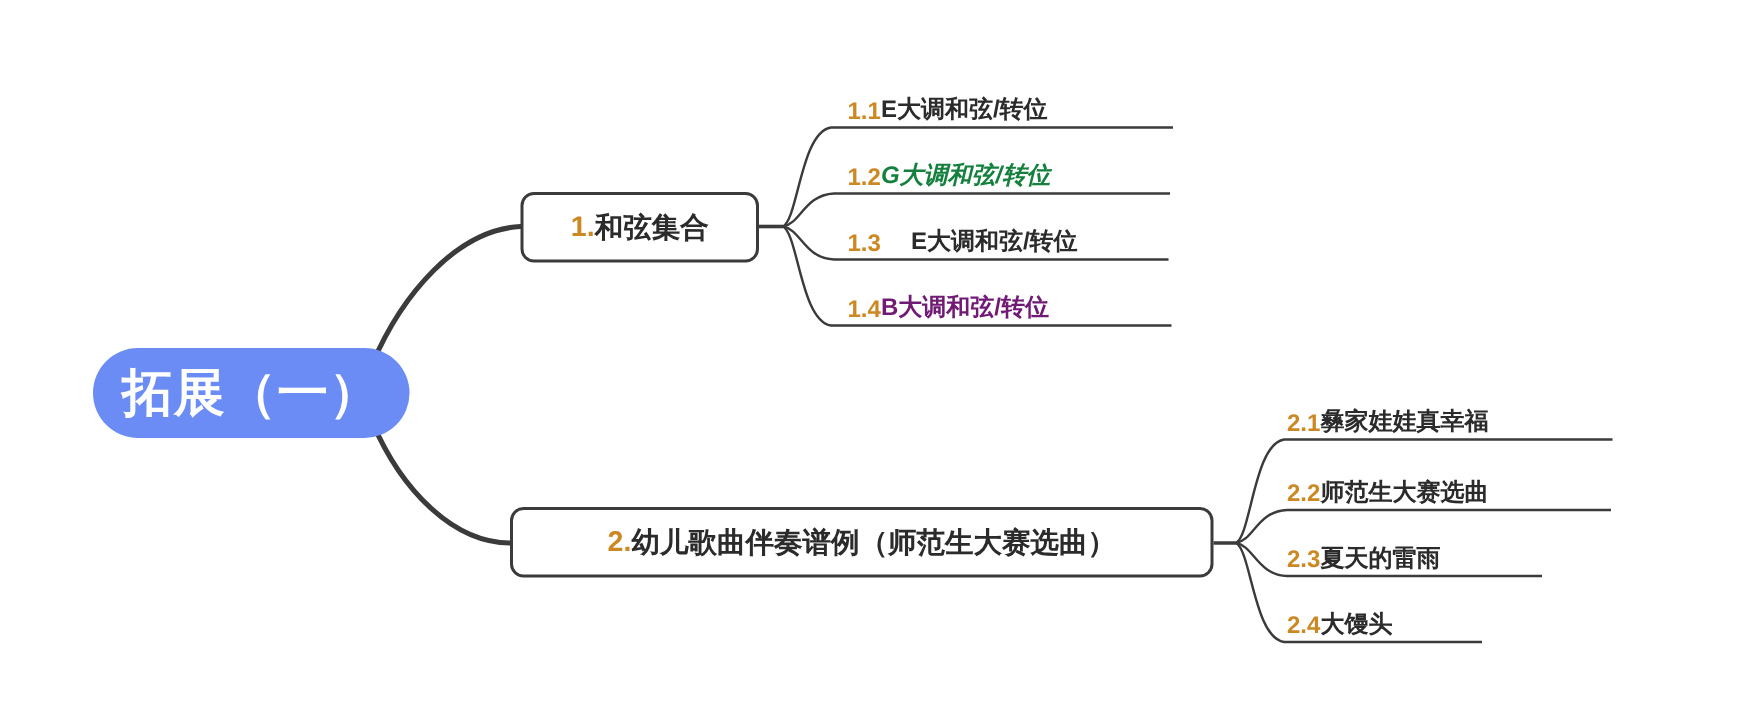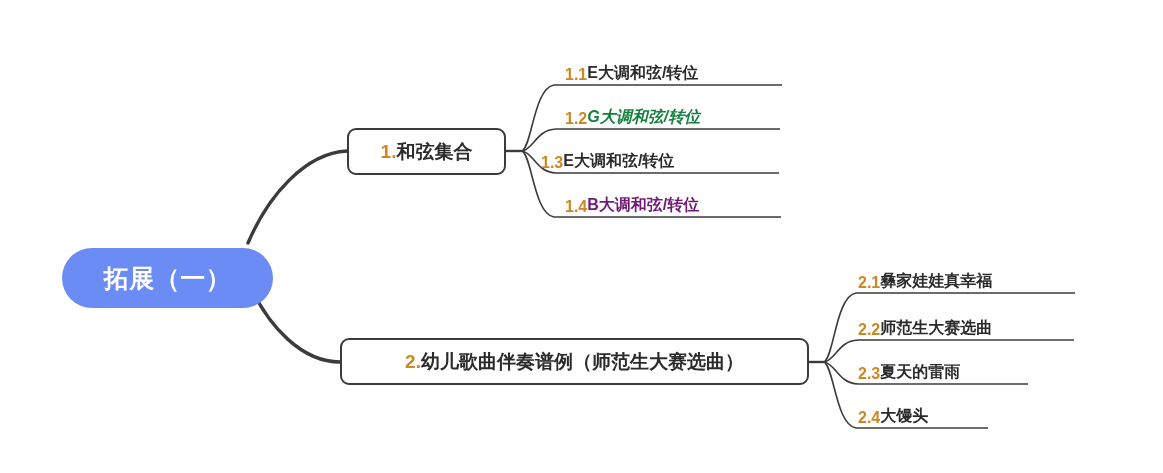--- a/index.html
+++ b/index.html
@@ -32,25 +32,24 @@
     position: absolute;
     left: 62px;
     top: 232px;
     width: 211px;
     height: 60px;
     border-radius: 30px;
     display: flex;
     align-items: center;
     justify-content: center;
     color: #ffffff;
-    font-size: 25px;
+    font-size: 34px;
     font-weight: bold;
     letter-spacing: 0.5px;
     z-index: 4;
-    margin-top: 16px;
   }
 
   
   .branch-node {
     position: absolute;
     box-sizing: border-box;
     border: 2px solid #3b3b3b;
     border-radius: 9px;
     background: #ffffff;
     display: flex;
@@ -136,21 +135,21 @@
   </div>
 
   <div class="leaf" style="left:565px; top:52px;">
     <span class="num" style="color: rgb(204, 136, 34);">1.1</span>
       <span class="txt" style="color: rgb(43, 43, 43);"> E大调和弦/转位</span>
   </div>
   <div class="leaf" style="left:565px; top:96px;">
     <span class="num" style="color: rgb(204, 136, 34);">1.2</span>
       <span class="txt" style="color: #15803d; font-style: italic;">G大调和弦/转位</span>
   </div>
-  <div class="leaf" style="left:541px; top:140px;">
+  <div class="leaf" style="left:565px; top:140px;gap:20px;">
     <span class="num" style="color: rgb(204, 136, 34);">1.3</span>
       <span class="txt" style="color: rgb(43, 43, 43);"> E大调和弦/转位</span>
   </div>
   <div class="leaf" style="left:565px; top:184px;">
     <span class="num" style="color: rgb(204, 136, 34); text-align: right;">1.4</span>
       <span class="txt" style="color: #701a75;"> B大调和弦/转位</span>
   </div>
 
   <div class="branch-node" id="branch-2">
     <span class="num" style="color: rgb(204, 136, 34);">2.</span>

